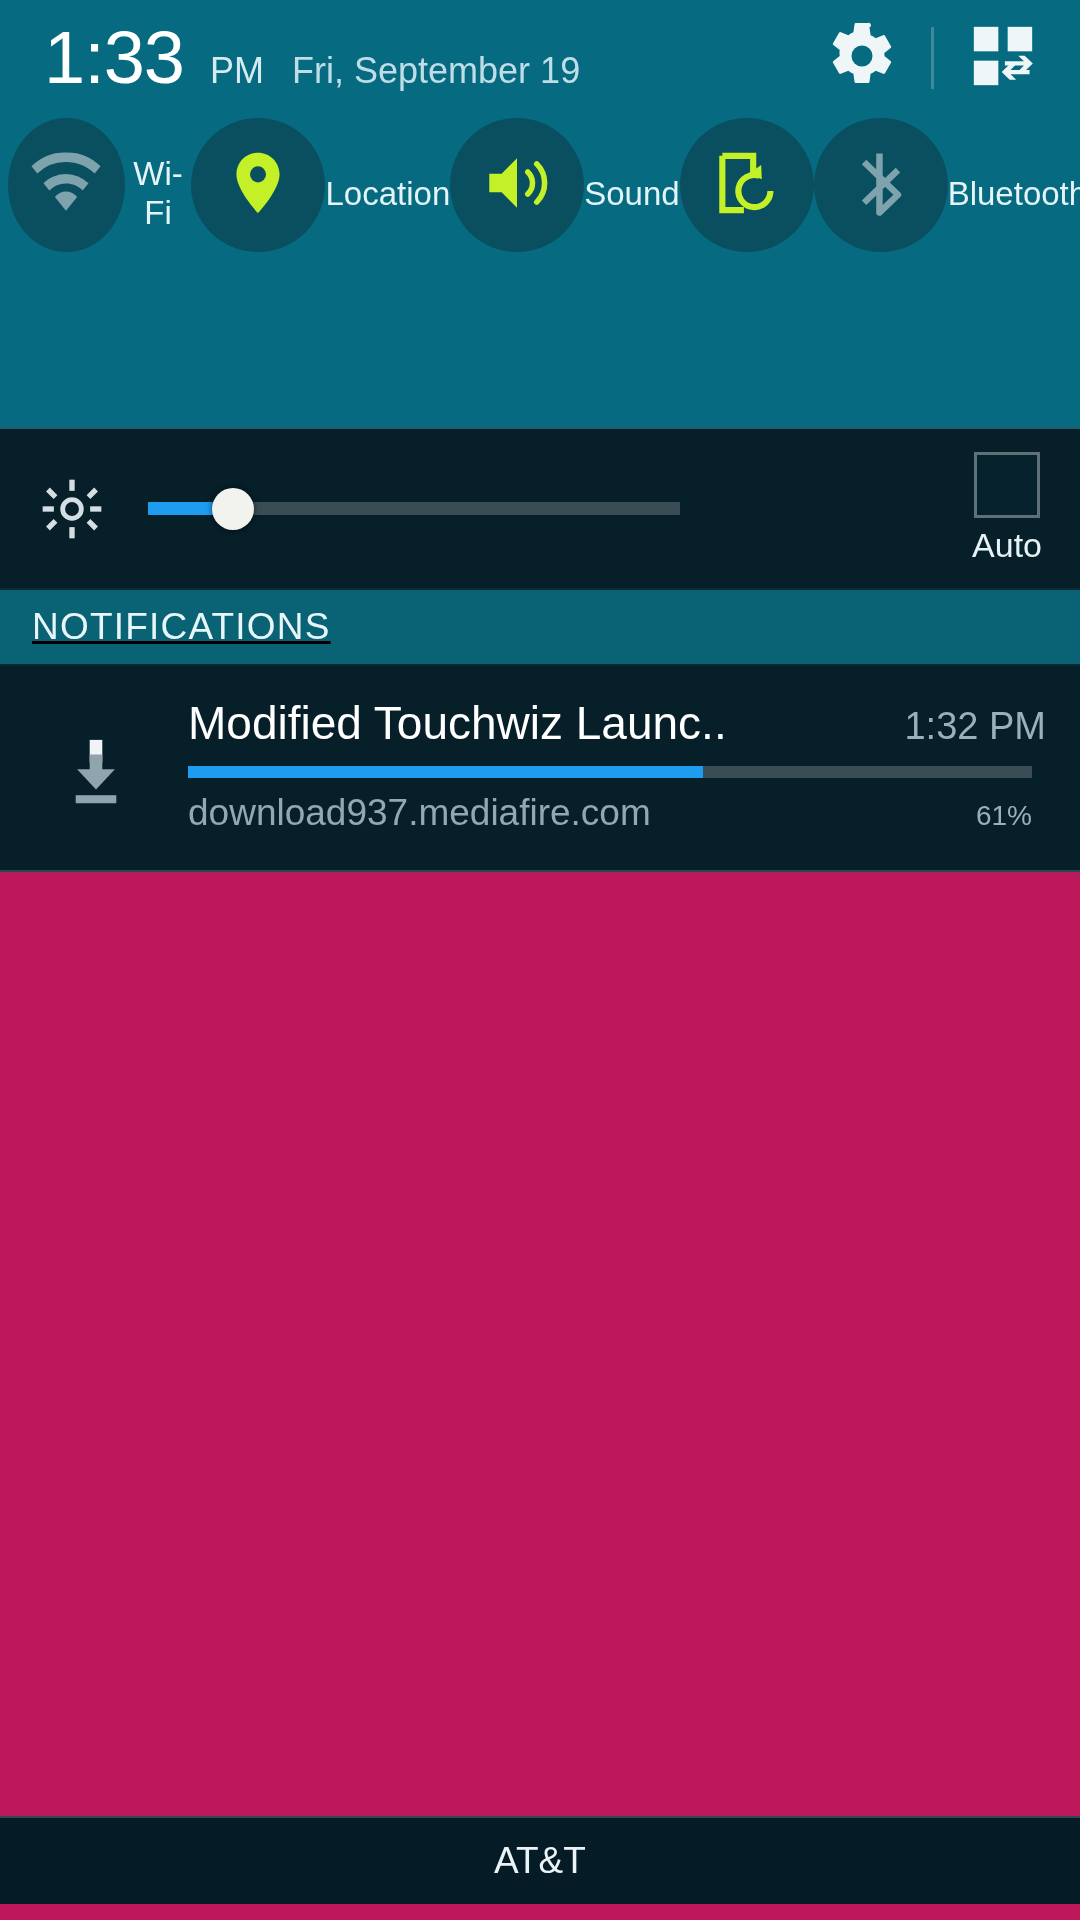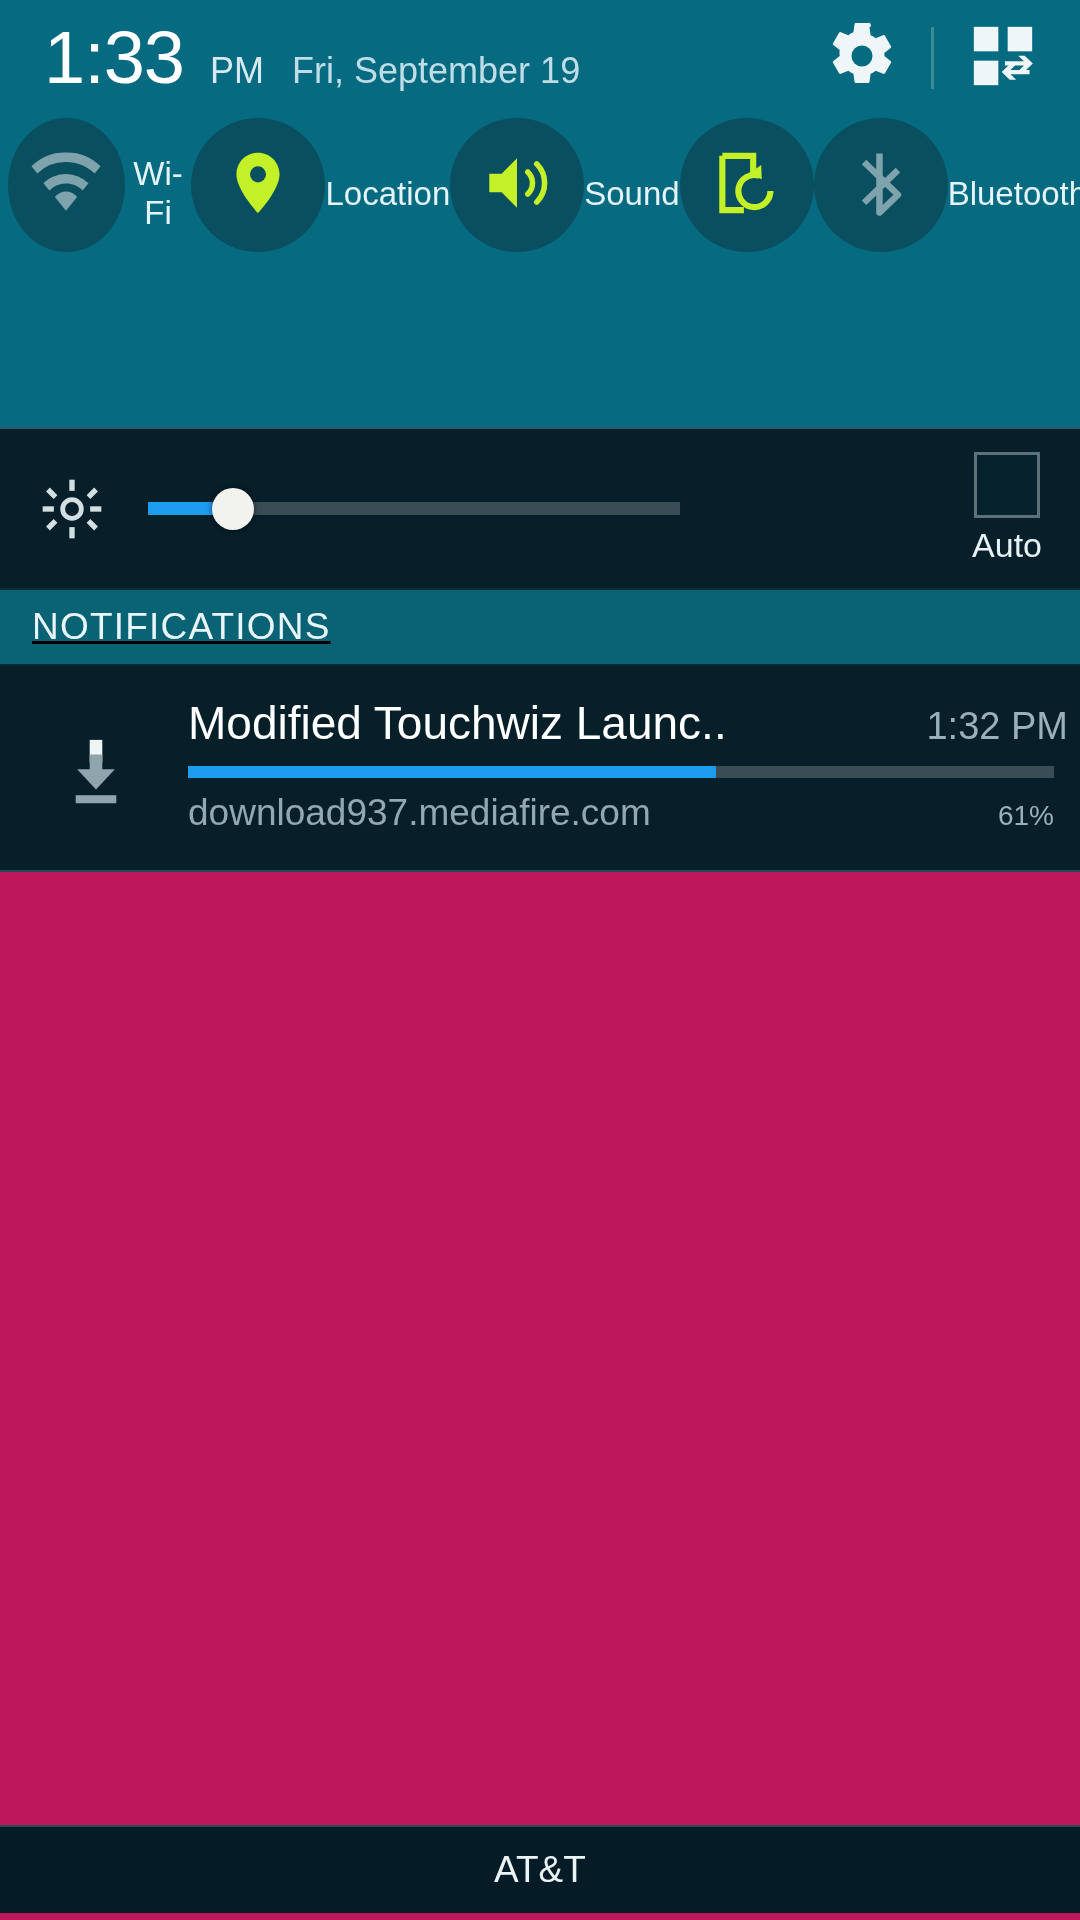--- a/index.html
+++ b/index.html
@@ -219,21 +219,21 @@
     top: 56px;
     width: 96px;
     height: 96px;
     display: flex;
     align-items: center;
     justify-content: center;
   }
   .notif-body {
     position: absolute;
     left: 188px;
-    right: 12px;
+    right: 34px;
     top: 30px;
   }
   .notif-line1 {
     display: flex;
     align-items: baseline;
     justify-content: space-between;
   }
   .notif-title {
     font-size: 46px;
     color: #ffffff;
@@ -275,21 +275,21 @@
     color: #9bb0b8;
   }
 
   
   .shade-empty {
     flex: 1 1 auto;
     background: #051c26;
   }
   .carrier-bar {
     position: absolute;
-    left: 0; right: 0; bottom: 7px;
+    left: 0; right: 0; bottom: 16px;
     height: 86px;
     background: #051c26;
     border-top: 2px solid #2b4a54;
     display: flex;
     align-items: center;
     justify-content: center;
   }
   .carrier-text {
     font-size: 37px;
     color: #eaf4f7;

